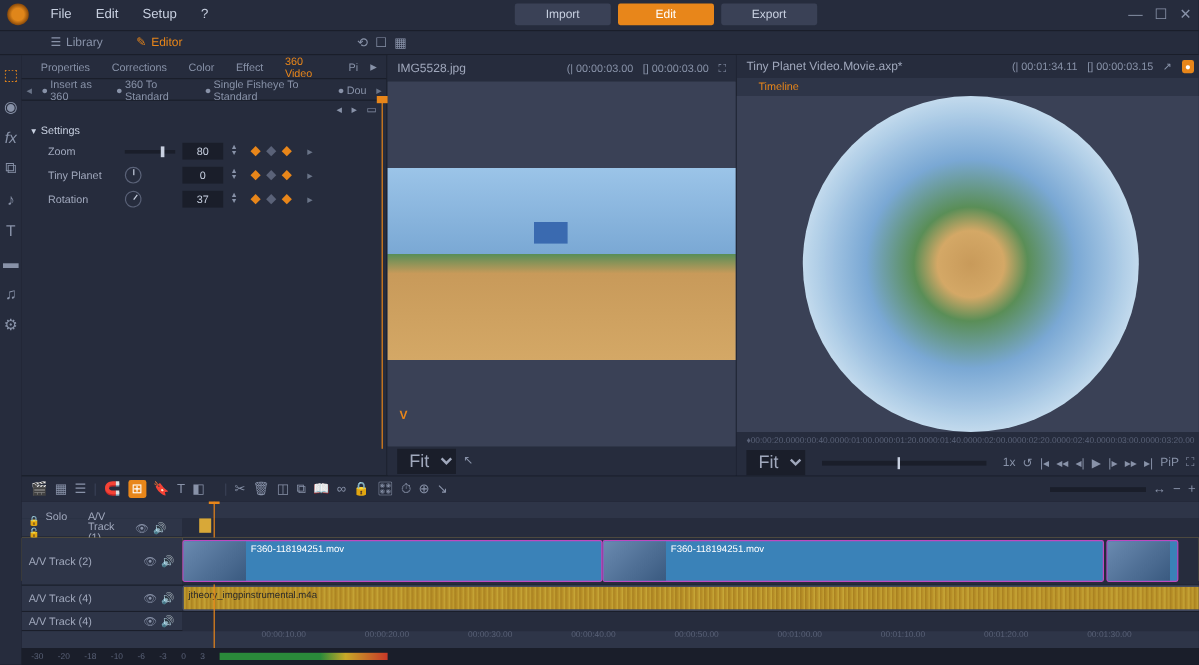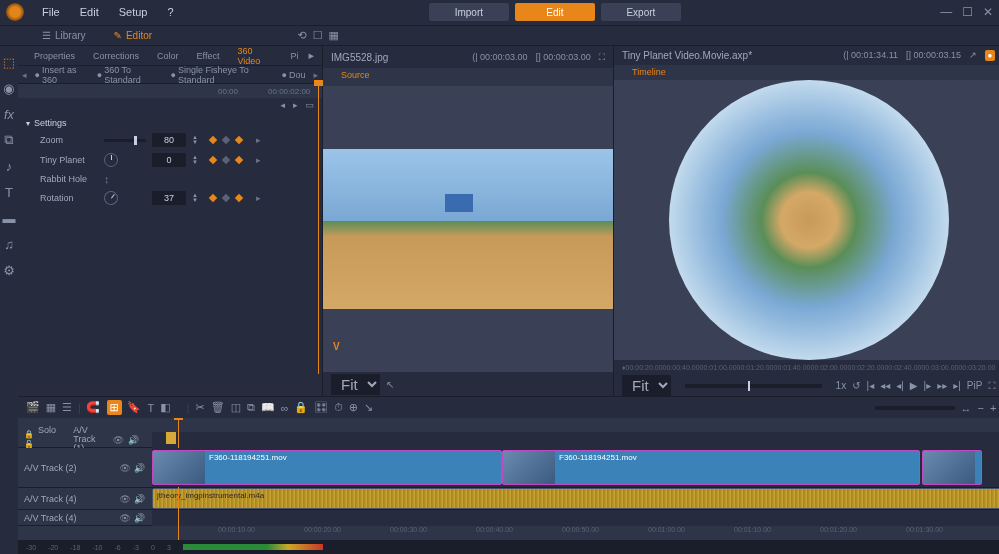--- a/index.html
+++ b/index.html
@@ -201,25 +201,20 @@
             <div class="effect-sub">
                 <span>●</span>
                 <span>Single Fisheye To Standard</span>
               </div>
             <div class="effect-sub">
                 <span>●</span>
                 <span>Dou</span>
               </div>
             <span style="color:#6a7488">▸</span>
           </div>
-          <div class="mini-ruler">
-            <span>00:00</span>
-              <span>00:00:02:00</span>
-              <span>00:00:04</span>
-          </div>
           <div class="effect-presets">
             <span>◂</span>
             <span>▸</span>
             <span>▭</span>
           </div>
           <div class="effect-body">
             <div class="effect-title">Settings</div>
 
             <div class="param-row">
               <div class="param-label">Zoom</div>
@@ -249,24 +244,20 @@
                   <span>▼</span>
                 </div>
               <div class="kf-dots">
                   <div class="kf-dot orange"></div>
                   <div class="kf-dot"></div>
                   <div class="kf-dot orange"></div>
                 </div>
               <span style="margin-left:8px;color:#6a7488">▸</span>
             </div>
 
-            <div class="param-row">
-              <div class="param-label">Rabbit Hole</div>
-              <span style="color:#6a7488;font-size:11px">↕</span>
-            </div>
 
             <div class="param-row">
               <div class="param-label">Rotation</div>
               <div class="dial" style="transform:rotate(37deg)"></div>
               <div style="width:22px"></div>
               <div class="param-val">37</div>
               <div class="spinner">
                   <span>▲</span>
                   <span>▼</span>
                 </div>
@@ -282,23 +273,20 @@
 
         <div class="preview" style="flex:1.02">
           <div class="preview-header">
             <span>IMG5528.jpg</span>
             <div class="times">
               <span>(|  00:00:03.00</span>
               <span>[]  00:00:03.00</span>
               <span>⛶</span>
             </div>
           </div>
-          <div style="height:18px;display:flex;padding:0 8px">
-              <div class="preview-tab active">Source</div>
-            </div>
           <div class="canvas-area">
             <div class="source-img"></div>
           </div>
           <div class="marker-v">V</div>
           <div class="transport">
             <select class="fit-select"><option>Fit</option></select>
             <span class="transport-btn">↖</span>
           </div>
         </div>
 

